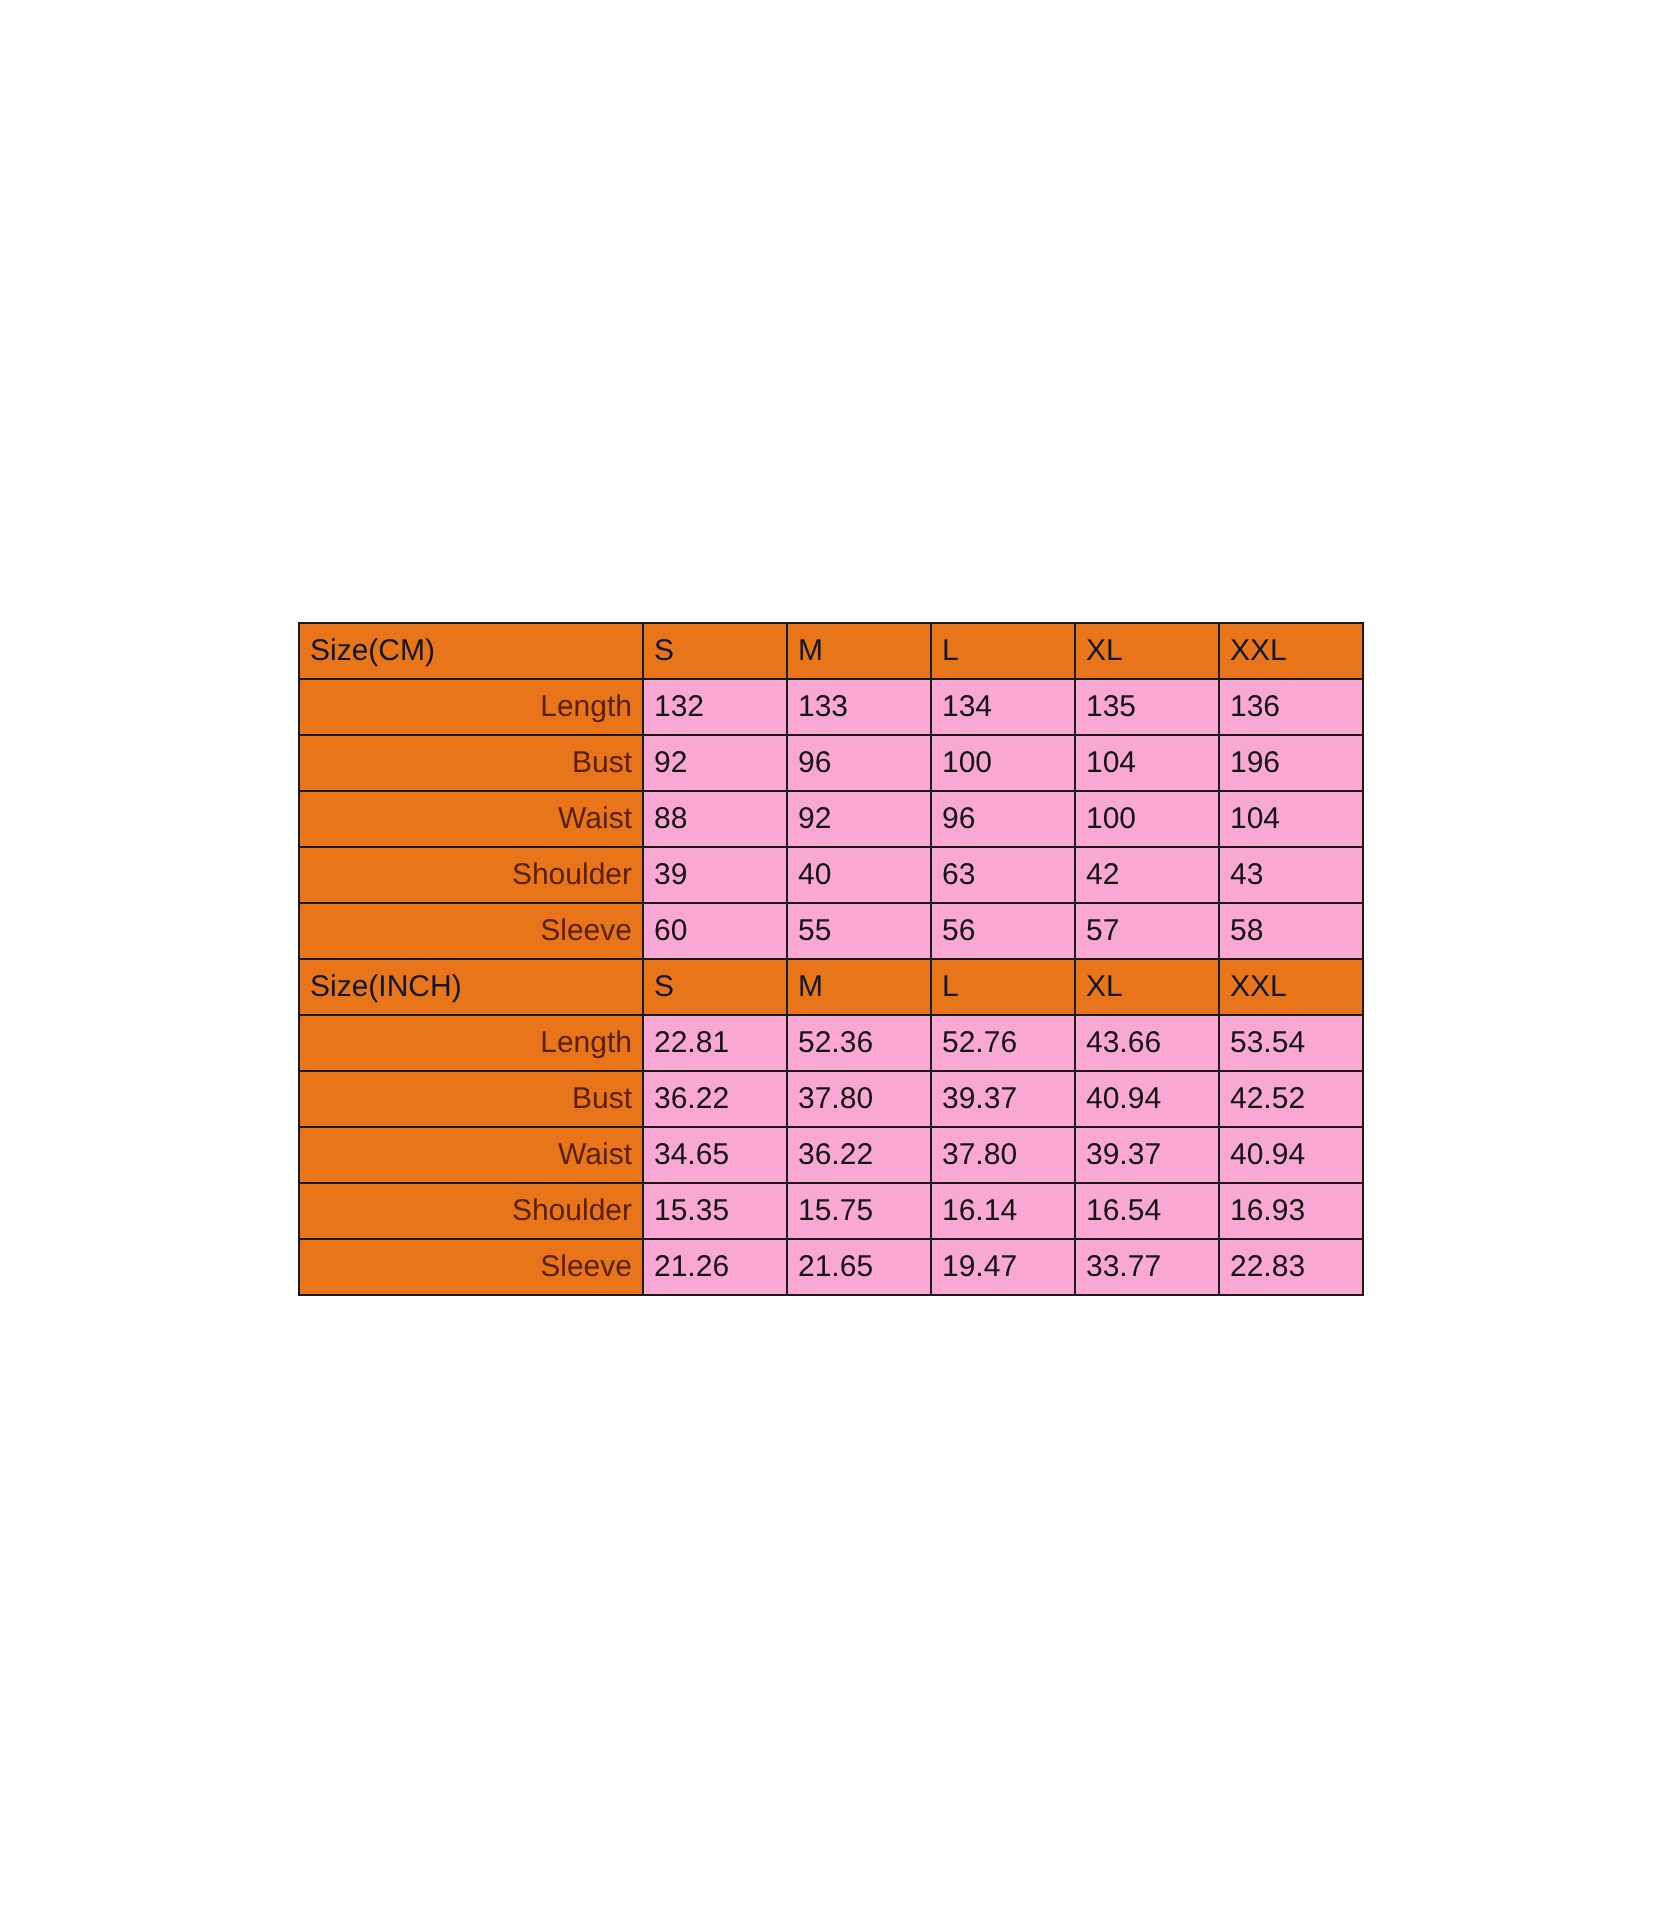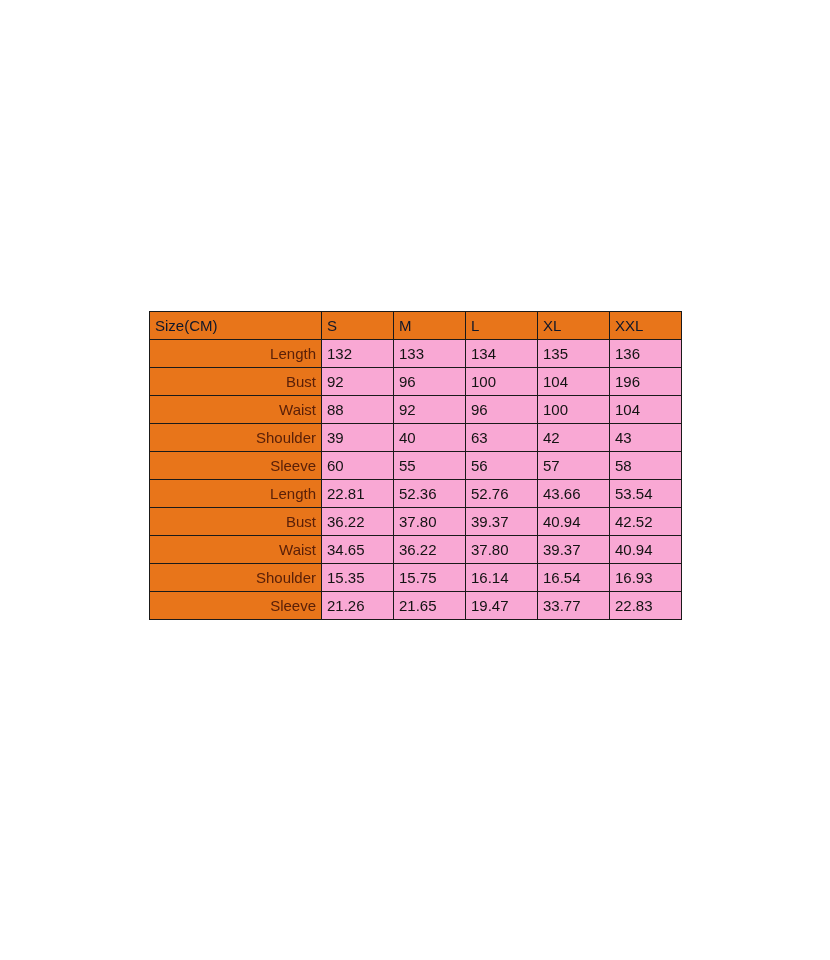--- a/index.html
+++ b/index.html
@@ -118,20 +118,28 @@
           <td class="value-cell">43</td>
         </tr>
         <tr>
           <td class="row-label">Sleeve</td>
           <td class="value-cell">60</td>
           <td class="value-cell">55</td>
           <td class="value-cell">56</td>
           <td class="value-cell">57</td>
           <td class="value-cell">58</td>
         </tr>
+        <tr class="header-row">
+          <td>Size(INCH)</td>
+          <td>S</td>
+          <td>M</td>
+          <td>L</td>
+          <td>XL</td>
+          <td>XXL</td>
+        </tr>
         <tr>
           <td class="row-label">Length</td>
           <td class="value-cell">22.81</td>
           <td class="value-cell">52.36</td>
           <td class="value-cell">52.76</td>
           <td class="value-cell">43.66</td>
           <td class="value-cell">53.54</td>
         </tr>
         <tr>
           <td class="row-label">Bust</td>

